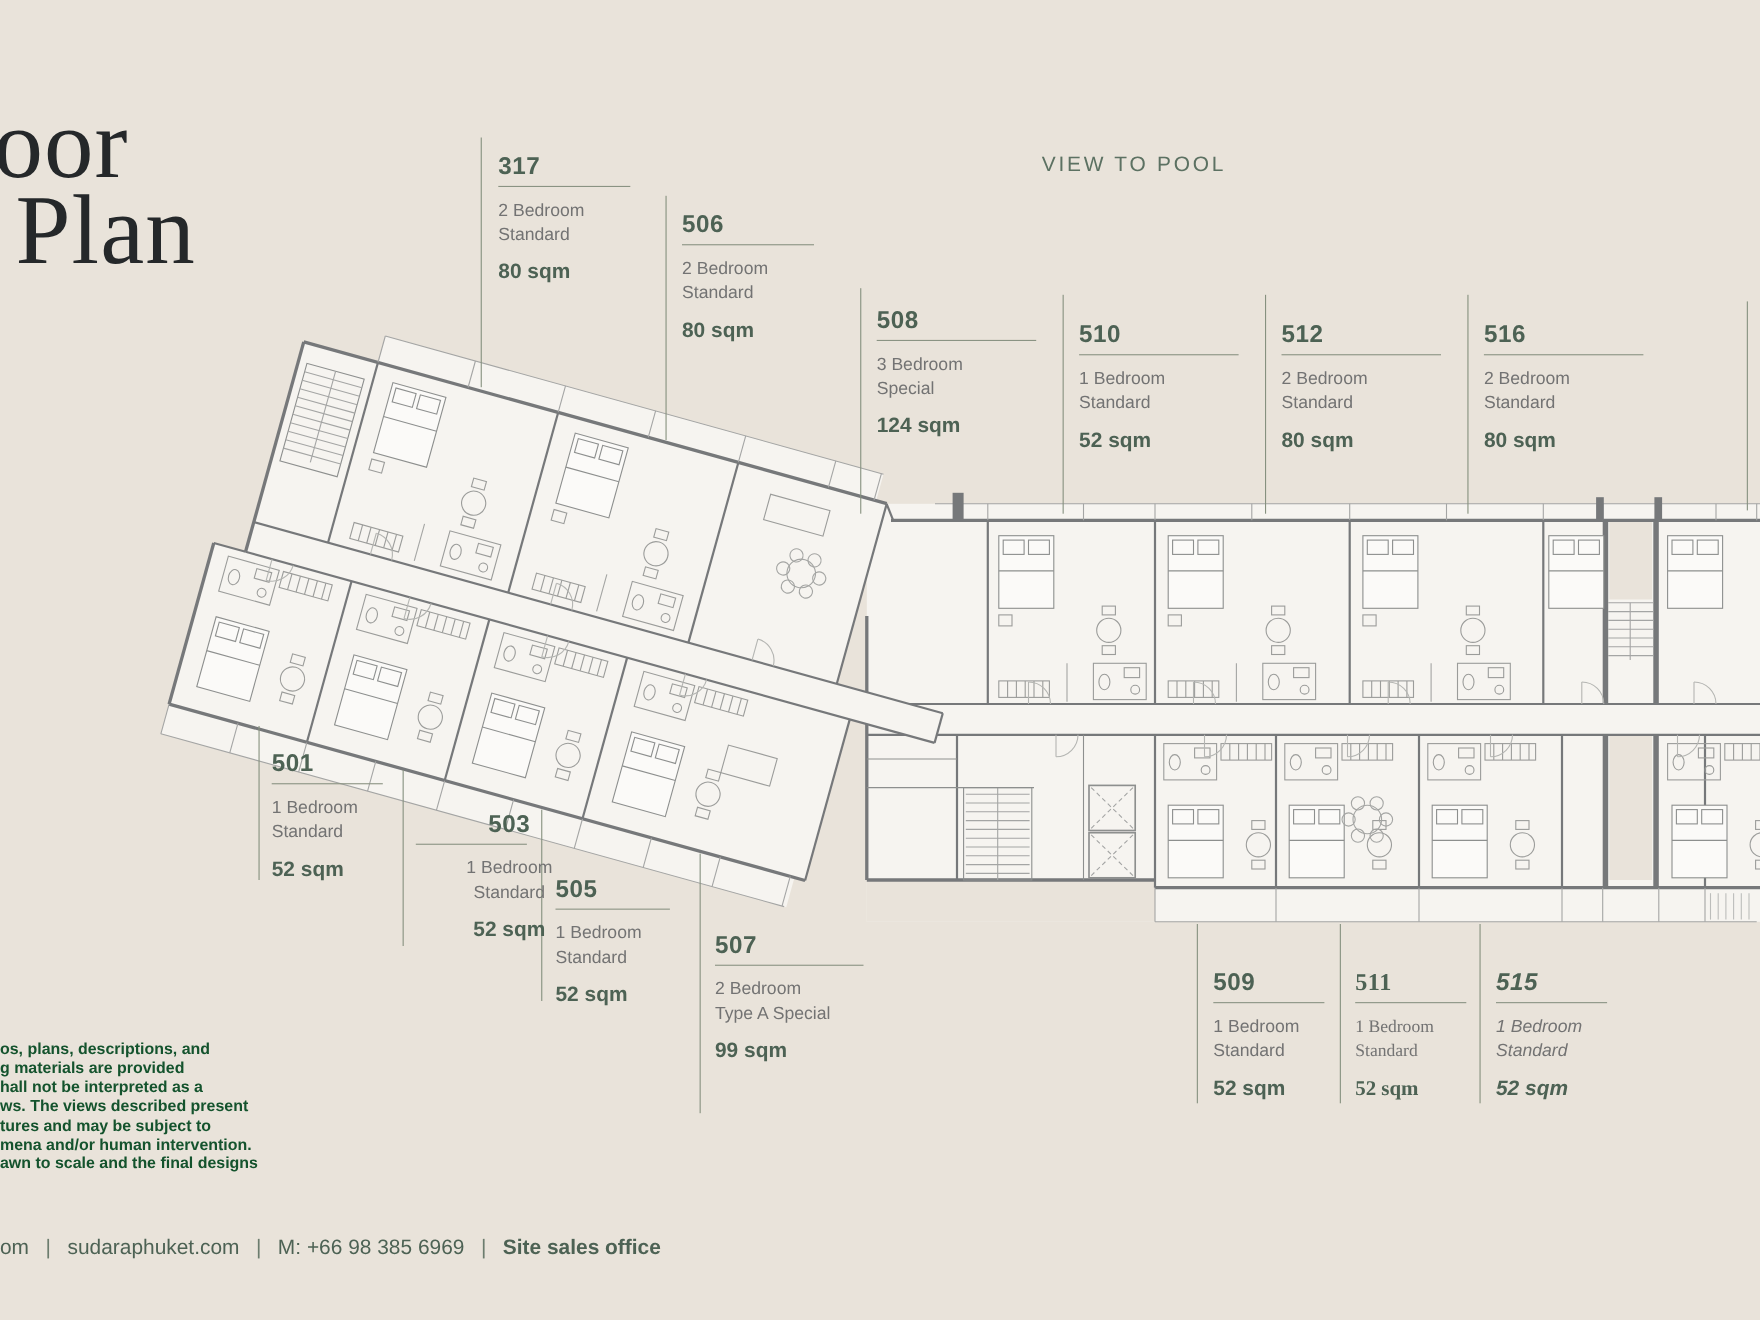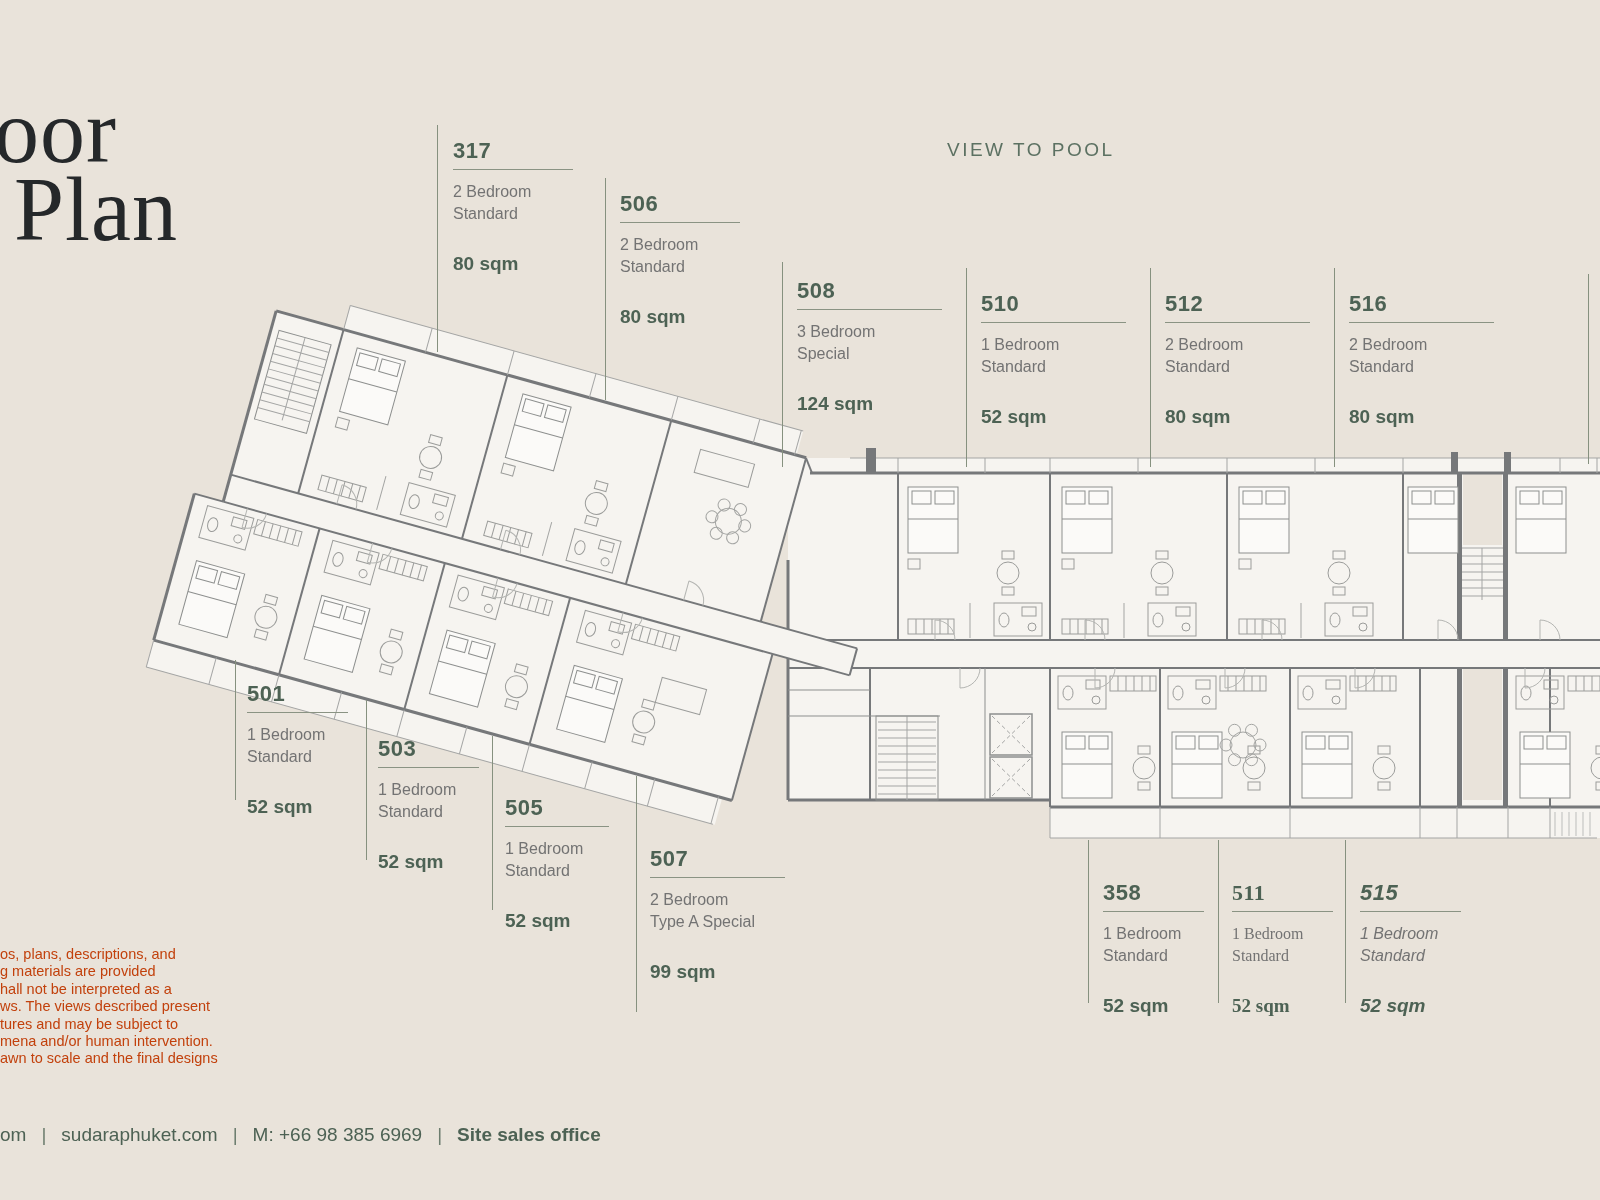--- a/index.html
+++ b/index.html
@@ -17,25 +17,25 @@
   
   .view-label{
     position:absolute;left:947px;top:139px;
     font-size:19px;letter-spacing:2.5px;color:#5c7162;
   }
   
   .unit-label{position:absolute;width:170px;}
   .unit-num{font-size:22px;font-weight:700;color:#4d6254;letter-spacing:.5px;line-height:22px;}
   .unit-rule{height:1px;background:#8a9383;margin-top:7px;}
   .unit-type{font-size:16px;color:#737373;line-height:22px;margin-top:11px;}
-  .unit-area{font-size:19px;font-weight:700;color:#4d6254;margin-top:28px;}
+  .unit-area{font-size:19px;font-weight:700;color:#4d6254;margin-top:12px;}
   .leader{position:absolute;width:1px;background:#86917f;}
   
   .disclaimer{position:absolute;left:0;top:946px;width:240px;
-    font-size:14.5px;line-height:17.4px;color:#c2410c;}
+    font-size:14.5px;line-height:17.4px;color:#14532d;font-weight:bold;}
   
   .footer{position:absolute;left:0;top:1124px;font-size:19px;color:#4d6254;display:flex;align-items:baseline;white-space:nowrap;}
   .footer .sep{margin:0 15px;color:#6c7d6e;}
   .footer .bold{font-weight:700;margin-right:6px;}
   svg{position:absolute;left:0;top:0;}
 </style>
 </head>
 <body>
 
 <svg width="1600" height="1200" viewBox="0 0 1600 1200">
@@ -370,40 +370,40 @@
   <div class="unit-rule" style="width:145px;"></div>
   <div class="unit-type"><span>2 Bedroom</span><br><span>Standard</span></div>
   <div class="unit-area">80 sqm</div>
 </div>
 <div class="unit-label" style="left:247px;top:683px;">
   <div class="unit-num">501</div>
   <div class="unit-rule" style="width:101px;"></div>
   <div class="unit-type"><span>1 Bedroom</span><br><span>Standard</span></div>
   <div class="unit-area">52 sqm</div>
 </div>
-<div class="unit-label" style="left:378px;top:738px;">
+<div class="unit-label" style="left:378px;top:738px;text-align:center;">
   <div class="unit-num">503</div>
   <div class="unit-rule" style="width:101px;"></div>
   <div class="unit-type"><span>1 Bedroom</span><br><span>Standard</span></div>
   <div class="unit-area">52 sqm</div>
 </div>
 <div class="unit-label" style="left:505px;top:797px;">
   <div class="unit-num">505</div>
   <div class="unit-rule" style="width:104px;"></div>
   <div class="unit-type"><span>1 Bedroom</span><br><span>Standard</span></div>
   <div class="unit-area">52 sqm</div>
 </div>
 <div class="unit-label" style="left:650px;top:848px;">
   <div class="unit-num">507</div>
   <div class="unit-rule" style="width:135px;"></div>
   <div class="unit-type"><span>2 Bedroom</span><br><span>Type A Special</span></div>
   <div class="unit-area">99 sqm</div>
 </div>
 <div class="unit-label" style="left:1103px;top:882px;">
-  <div class="unit-num">358</div>
+  <div class="unit-num">509</div>
   <div class="unit-rule" style="width:101px;"></div>
   <div class="unit-type"><span>1 Bedroom</span><br><span>Standard</span></div>
   <div class="unit-area">52 sqm</div>
 </div>
 <div class="unit-label" style="left:1232px;top:882px;font-family:Liberation Serif, serif;">
   <div class="unit-num">511</div>
   <div class="unit-rule" style="width:101px;"></div>
   <div class="unit-type"><span>1 Bedroom</span><br><span>Standard</span></div>
   <div class="unit-area">52 sqm</div>
 </div>

